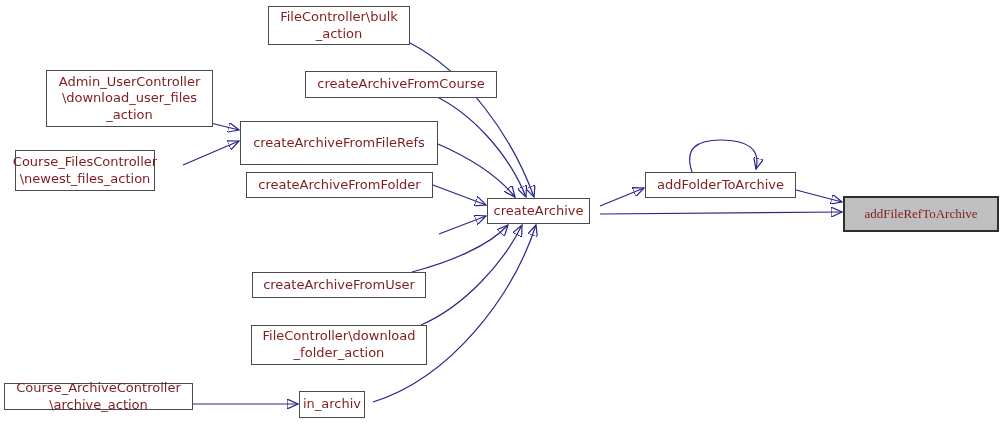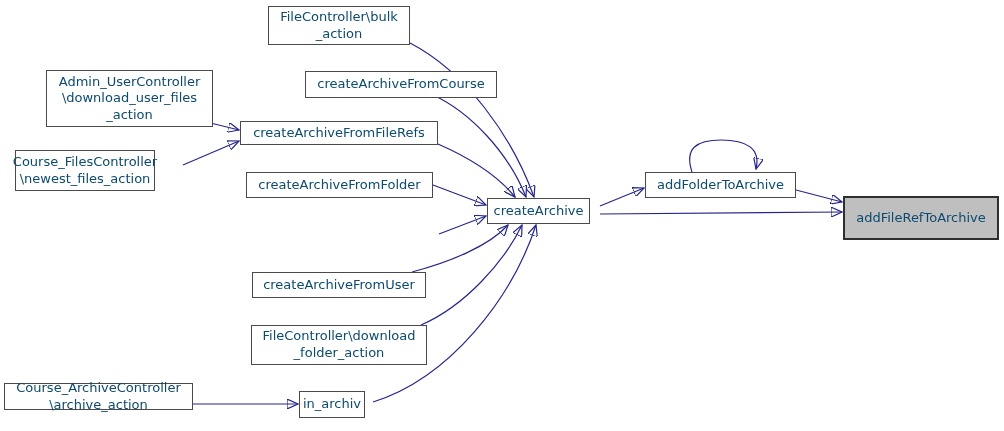--- a/index.html
+++ b/index.html
@@ -19,21 +19,21 @@
   svg.edges-layer path {
     fill: none;
     stroke: #26268b;
     stroke-width: 1.2;
   }
   .node {
     position: absolute;
     box-sizing: border-box;
     background: #ffffff;
     border: 1px solid #4a4a4a;
-    color: #0c4a6e;
+    color: #7f1d1d;
     font-size: 13px;
     line-height: 1.28;
     display: flex;
     align-items: center;
     justify-content: center;
     text-align: center;
     cursor: pointer;
   }
   .node .lbl { white-space: pre-line; }
   .node.highlight {
@@ -77,21 +77,21 @@
   <div class="node" style="left:15px; top:70px; width:167px; height:57px;margin-left:31px;">
     <span class="lbl">Admin_UserController
 \download_user_files
 _action</span>
   </div>
 
   <div class="node" style="left:257px; top:71px; width:192px; height:27px;margin-left:48px;">
     <span class="lbl">createArchiveFromCourse</span>
   </div>
 
-  <div class="node" style="left:240px; top:121px; width:198px; height:24px;">
+  <div class="node" style="left:240px; top:121px; width:198px; height:44px;">
     <span class="lbl">createArchiveFromFileRefs</span>
   </div>
 
   <div class="node" style="left:15px; top:150px; width:140px; height:41px;">
     <span class="lbl">Course_FilesController
 \newest_files_action</span>
   </div>
 
   <div class="node" style="left:246px; top:172px; width:187px; height:26px;">
     <span class="lbl">createArchiveFromFolder</span>
@@ -117,17 +117,17 @@
   </div>
 
   <div class="node" style="left:487px; top:198px; width:103px; height:26px;">
     <span class="lbl">createArchive</span>
   </div>
 
   <div class="node" style="left:645px; top:172px; width:151px; height:26px;">
     <span class="lbl">addFolderToArchive</span>
   </div>
 
-  <div class="node highlight" style="left:843px; top:196px; width:156px; height:44px;">
+  <div class="node highlight" style="left:843px; top:196px; width:156px; height:36px;font-family:Liberation Serif, serif;">
     <span class="lbl">addFileRefToArchive</span>
   </div>
 
 </div>
 
 </body></html>

